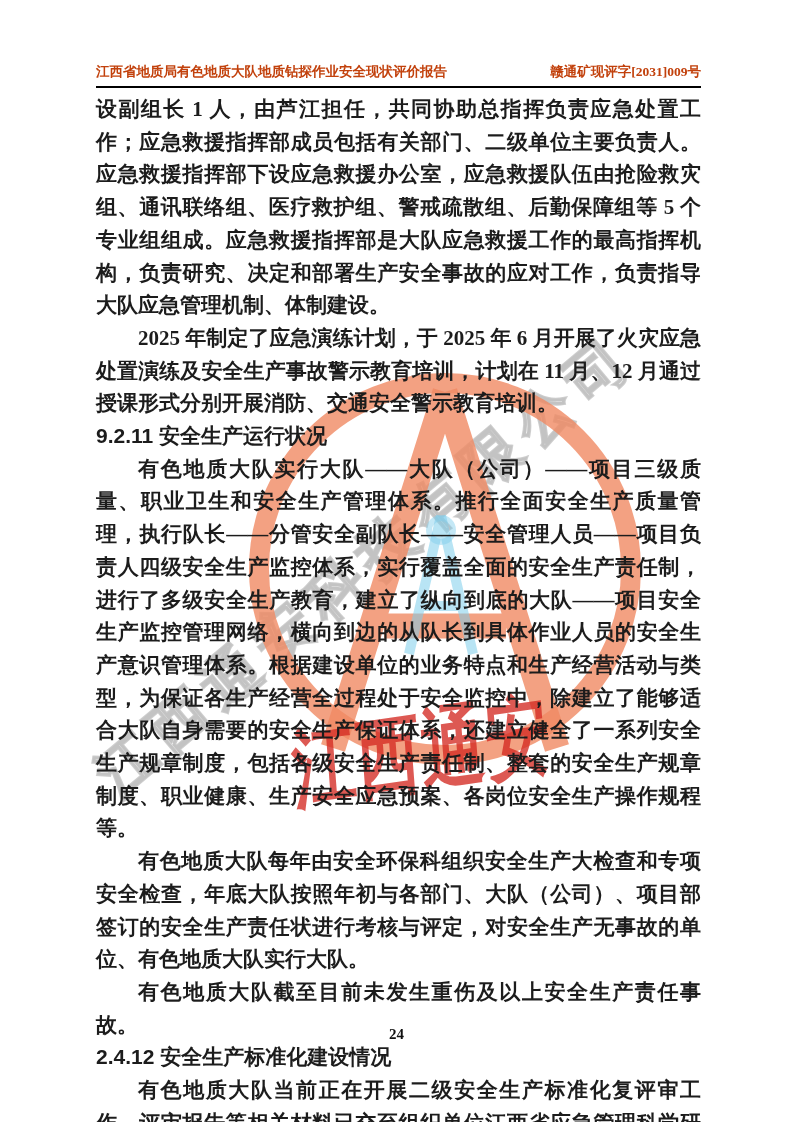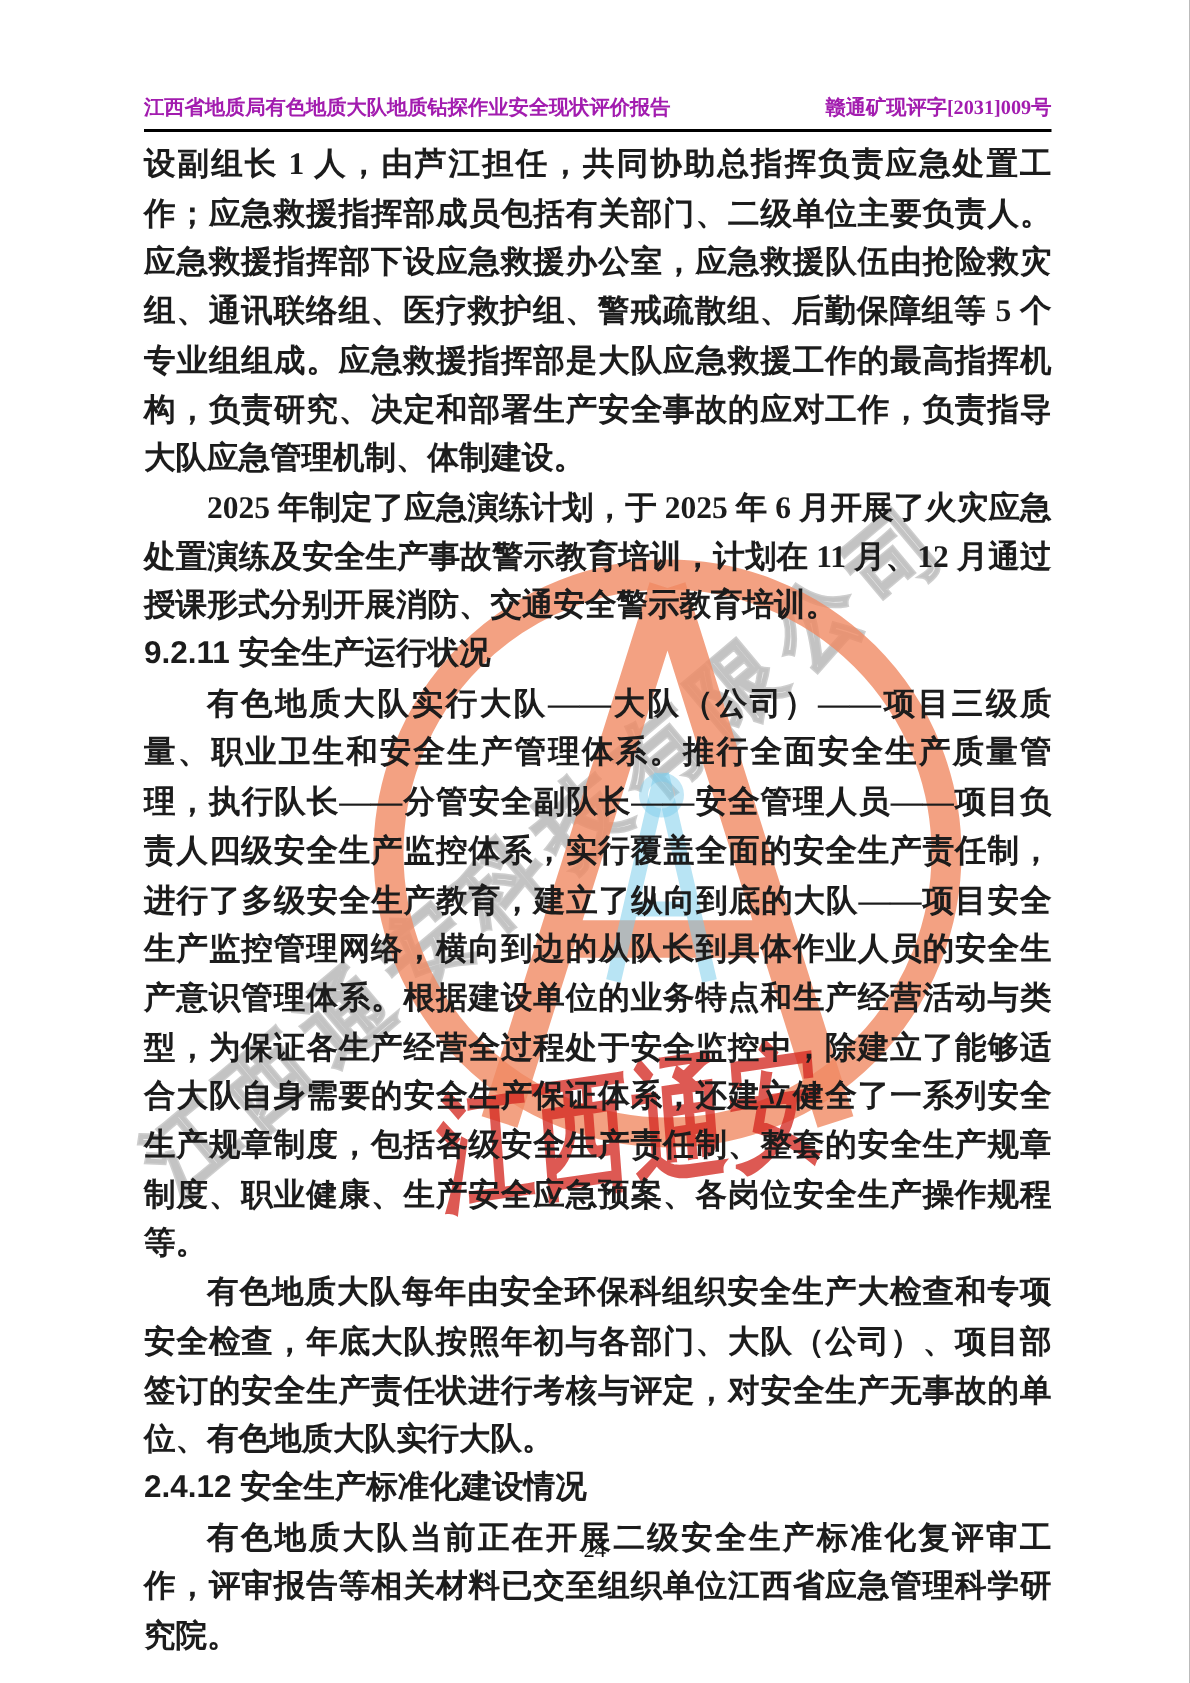--- a/index.html
+++ b/index.html
@@ -9,21 +9,21 @@
     margin:0 auto;
     background:#ffffff;
     overflow:hidden;
     font-family:"Liberation Serif","DejaVu Serif",serif;
     color:#1c1c1c;
   }
   
   .header{
     position:absolute;left:96px;top:63px;width:605px;
     display:flex;justify-content:space-between;align-items:flex-start;
-    font-weight:bold;font-size:13.5px;color:#a21caf;
+    font-weight:bold;font-size:13.5px;color:#c2410c;
     font-family:"Liberation Serif","DejaVu Serif",serif;
   }
   .header-rule{
     position:absolute;left:96px;top:86px;width:605px;height:0;
     border-top:2.5px solid #000;
   }
   
   .doc-body{
     position:absolute;left:96px;top:93px;width:605px;
     font-size:21px;line-height:32.7px;text-align:justify;
@@ -31,21 +31,21 @@
   }
   .doc-body p{margin:0;padding:0;font-weight:bold;}
   .doc-body .indent{text-indent:2em;}
   .doc-body .heading{
     font-family:"Liberation Sans","DejaVu Sans",sans-serif;
     font-weight:bold;font-size:21px;text-align:left;
   }
   
   .footer{
     position:absolute;left:0;top:1026px;width:100%;
-    text-align:center;font-size:15px;color:#111;z-index:2;
+    text-align:center;font-size:15px;color:#111;z-index:2;font-weight:bold;
   }
   
   .wm{position:absolute;pointer-events:none;z-index:1;}
   .wm-diagonal{
     left:105px;top:745px;
     transform:rotate(-40deg);transform-origin:0 50%;
     white-space:nowrap;
     font-family:"Liberation Sans","DejaVu Sans",sans-serif;
     font-size:58px;letter-spacing:10px;font-weight:bold;
     color:rgba(150,150,150,0.16);
@@ -84,20 +84,21 @@
     <span>赣通矿现评字[2031]009号</span>
   </div>
   <div class="header-rule"></div>
 
   <div class="doc-body">
       <p class="">设副组长 1 人，由芦江担任，共同协助总指挥负责应急处置工作；应急救援指挥部成员包括有关部门、二级单位主要负责人。应急救援指挥部下设应急救援办公室，应急救援队伍由抢险救灾组、通讯联络组、医疗救护组、警戒疏散组、后勤保障组等 5 个专业组组成。应急救援指挥部是大队应急救援工作的最高指挥机构，负责研究、决定和部署生产安全事故的应对工作，负责指导大队应急管理机制、体制建设。</p>
       <p class="indent">2025 年制定了应急演练计划，于 2025 年 6 月开展了火灾应急处置演练及安全生产事故警示教育培训，计划在 11 月、12 月通过授课形式分别开展消防、交通安全警示教育培训。</p>
       <p class="heading">9.2.11 安全生产运行状况</p>
       <p class="indent">有色地质大队实行大队——大队（公司）——项目三级质量、职业卫生和安全生产管理体系。推行全面安全生产质量管理，执行队长——分管安全副队长——安全管理人员——项目负责人四级安全生产监控体系，实行覆盖全面的安全生产责任制，进行了多级安全生产教育，建立了纵向到底的大队——项目安全生产监控管理网络，横向到边的从队长到具体作业人员的安全生产意识管理体系。根据建设单位的业务特点和生产经营活动与类型，为保证各生产经营全过程处于安全监控中，除建立了能够适合大队自身需要的安全生产保证体系，还建立健全了一系列安全生产规章制度，包括各级安全生产责任制、整套的安全生产规章制度、职业健康、生产安全应急预案、各岗位安全生产操作规程等。</p>
       <p class="indent">有色地质大队每年由安全环保科组织安全生产大检查和专项安全检查，年底大队按照年初与各部门、大队（公司）、项目部签订的安全生产责任状进行考核与评定，对安全生产无事故的单位、有色地质大队实行大队。</p>
+      <p class="indent">有色地质大队截至目前未发生重伤及以上安全生产责任事故。</p>
       <p class="heading">2.4.12 安全生产标准化建设情况</p>
       <p class="indent">有色地质大队当前正在开展二级安全生产标准化复评审工作，评审报告等相关材料已交至组织单位江西省应急管理科学研究院。</p>
     </div>
 
   <div class="footer">
     <span>24</span>
   </div>
 
 </div>
 

